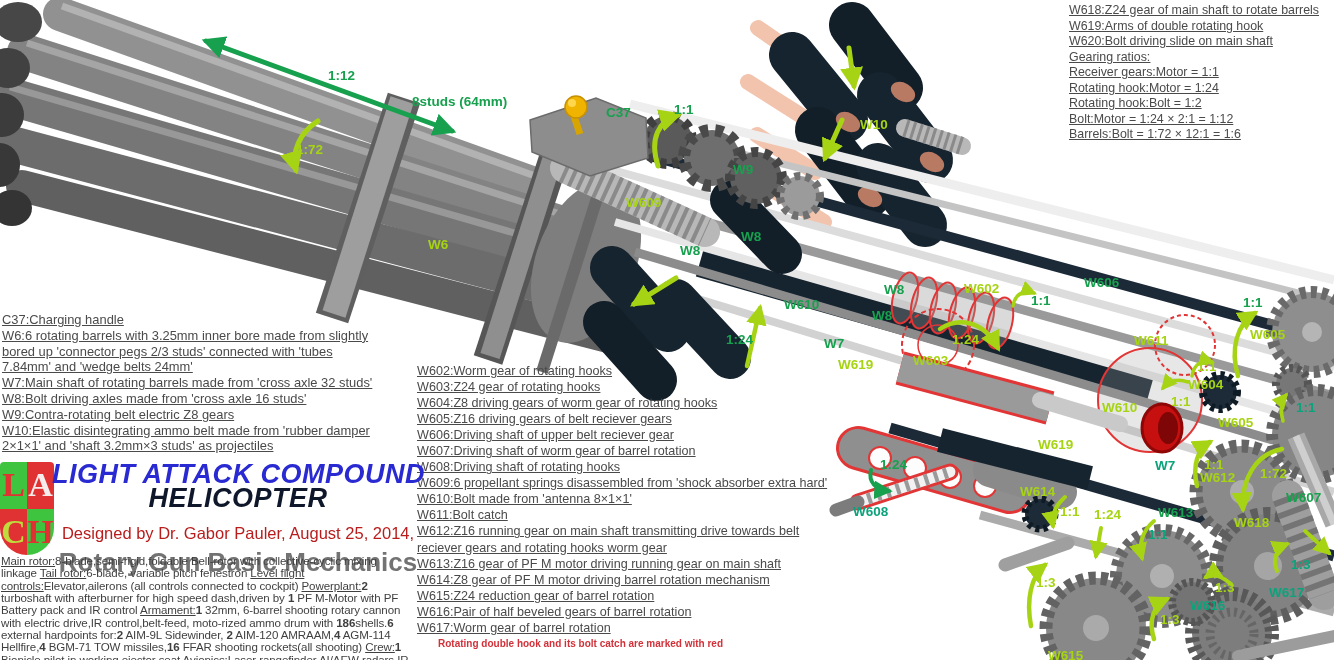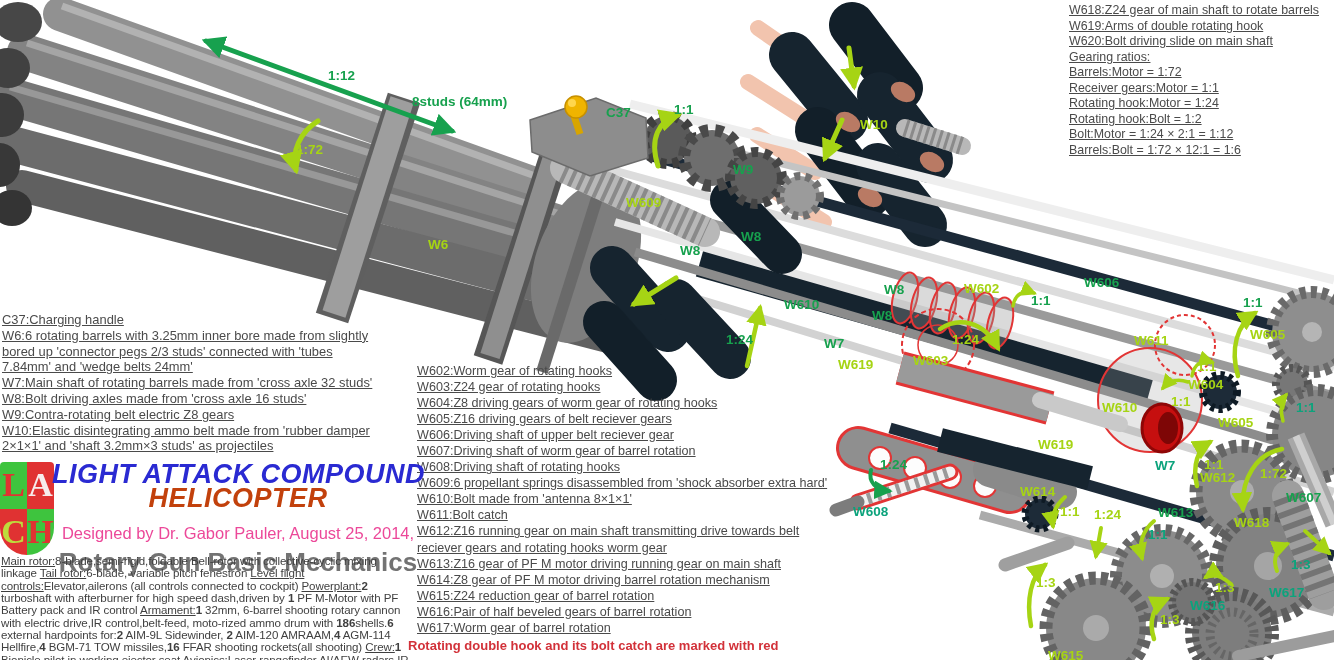--- a/index.html
+++ b/index.html
@@ -6,35 +6,35 @@
   #page{position:relative;width:1334px;height:660px;background:#fff;overflow:hidden;
         font-family:"Liberation Sans","DejaVu Sans",sans-serif;}
   #render-svg{position:absolute;left:0;top:0;z-index:1;}
   #render-labels{position:absolute;left:8px;top:0;width:1334px;height:660px;z-index:3;pointer-events:none;}
   .rlabel{position:absolute;font-weight:bold;font-size:13.5px;line-height:14px;white-space:nowrap;}
   .c-g{color:#17a14e}.c-l{color:#a6d414}.c-t{color:#0ca37c}
   .block{position:absolute;color:#4a4a4a;z-index:4;}
   #block-left{left:2px;top:312px;width:414px;font-size:12.9px;line-height:15.8px;}
   #block-center{left:417px;top:363px;width:420px;font-size:12.6px;line-height:16.05px;}
   #block-topright{left:1069px;top:3px;width:266px;font-size:12.4px;line-height:15.55px;}
-  #red-note{left:408px;top:638px;font-size:13px;font-weight:bold;color:#d23139;white-space:nowrap;}
+  #red-note{left:438px;top:638px;font-size:10px;font-weight:bold;color:#d23139;white-space:nowrap;}
   #specs{left:1px;top:555px;width:414px;font-size:11.55px;line-height:12.35px;color:#3f3f3f;letter-spacing:-0.1px;}
   .u{text-decoration:underline;}
   .b{font-weight:bold;}
   .tline{white-space:nowrap;text-decoration:underline;}
   #lach{position:absolute;left:0;top:462px;width:54px;height:93px;display:grid;
         grid-template-columns:1fr 1fr;grid-template-rows:1fr 1fr;
         border-radius:4px 4px 27px 27px;overflow:hidden;z-index:4;}
   .lach-cell{display:flex;align-items:center;justify-content:center;
         font-family:"Liberation Serif","DejaVu Serif",serif;font-weight:bold;font-size:34px;line-height:1;}
   .ttl{position:absolute;text-align:center;white-space:nowrap;z-index:4;}
   #title1{left:52px;top:459px;width:372px;font-size:27px;font-weight:bold;font-style:italic;letter-spacing:0.5px;}
   #title2{left:52px;top:483px;width:372px;font-size:27px;font-weight:bold;font-style:italic;letter-spacing:0.5px;}
   #subtitle{left:56px;top:503px;width:364px;font-size:26px;font-weight:bold;color:#737373;margin-top:44px;}
-  #byline1{left:56px;top:524px;width:364px;font-size:16.5px;color:#ec4899;}
+  #byline1{left:56px;top:524px;width:364px;font-size:16.5px;color:#b91c1c;}
   #byline2{left:56px;top:540px;width:364px;font-size:16.5px;color:#3c3c3c;}
 </style>
 </head>
 <body>
 
 <div id="page">
 
   <svg id="render-svg" width="1334" height="660" viewBox="0 0 1334 660">
     <defs>
       <marker id="ah-g" viewBox="0 0 10 10" refX="8" refY="5" markerWidth="4.6" markerHeight="4.6" orient="auto-start-reverse">
@@ -285,21 +285,20 @@
       <span class="rlabel c-l" style="left: 1152px; top: 613px;">1:3</span>
       <span class="rlabel c-l" style="left: 1040px; top: 609px; margin-top: 40px;">W615</span>
       <span class="rlabel c-l" style="left: 1028px; top: 576px;">1:3</span>
     </div>
 
   <div id="block-topright" class="block">
       <div class="tline"><span>W618:Z24 gear of main shaft to rotate barrels</span></div>
       <div class="tline"><span>W619:Arms of double rotating hook</span></div>
       <div class="tline"><span>W620:Bolt driving slide on main shaft</span></div>
       <div class="tline"><span class="u">Gearing ratios:</span></div>
-      <div class="tline"><span>Barrels:Motor = 1:72</span></div>
       <div class="tline"><span>Receiver gears:Motor = 1:1</span></div>
       <div class="tline"><span>Rotating hook:Motor = 1:24</span></div>
       <div class="tline"><span>Rotating hook:Bolt = 1:2</span></div>
       <div class="tline"><span>Bolt:Motor = 1:24 × 2:1 = 1:12</span></div>
       <div class="tline"><span>Barrels:Bolt = 1:72 × 12:1 = 1:6</span></div>
     </div>
 
   <div id="block-left" class="block">
       <div class="tline">C37:Charging handle</div>
       <div class="tline">W6:6 rotating barrels with 3.25mm inner bore made from slightly</div>
@@ -334,18 +333,18 @@
 
   <div id="red-note" class="block" style="color: rgb(210, 49, 57);">Rotating double hook and its bolt catch are marked with red</div>
 
   <div id="lach">
       <div class="lach-cell" style="background: rgb(62, 196, 62); color: rgb(224, 50, 50);">L</div>
       <div class="lach-cell" style="background: rgb(224, 50, 50); color: rgb(247, 236, 236);">A</div>
       <div class="lach-cell" style="background: rgb(224, 50, 50); color: rgb(190, 220, 60);">C</div>
       <div class="lach-cell" style="background: rgb(62, 196, 62); color: rgb(224, 50, 50);">H</div>
     </div>
   <div id="title1" class="ttl" style="color: rgb(42, 42, 210);">LIGHT ATTACK COMPOUND</div>
-  <div id="title2" class="ttl" style="color: #c2410c;">HELICOPTER</div>
+  <div id="title2" class="ttl" style="color: #0f172a;">HELICOPTER</div>
   <div id="subtitle" class="ttl">Rotary Gun Basic Mechanics</div>
   <div id="byline1" class="ttl">Designed by Dr. Gabor Pauler, August 25, 2014,</div>
 
   <div id="specs" class="block"><span class="u">Main rotor:</span><span>8-blade,semi-rigid,foldable Bell-rotor with collective-cyclic mixing linkage </span><span class="u">Tail rotor:</span><span>6-blade, variable pitch fenestron </span><span class="u">Level flight controls:</span><span>Elevator,ailerons (all controls connected to cockpit) </span><span class="u">Powerplant:</span><span class="b">2</span><span> turboshaft with afterburner for high speed dash,driven by </span><span class="b">1</span><span> PF M-Motor with PF Battery pack and IR control </span><span class="u">Armament:</span><span class="b">1</span><span> 32mm, 6-barrel shooting rotary cannon with electric drive,IR control,belt-feed, moto-rized ammo drum with </span><span class="b">186</span><span>shells.</span><span class="b">6</span><span> external hardpoints for:</span><span class="b">2</span><span> AIM-9L Sidewinder, </span><span class="b">2</span><span> AIM-120 AMRAAM,</span><span class="b">4</span><span> AGM-114 Hellfire,</span><span class="b">4</span><span> BGM-71 TOW missiles,</span><span class="b">16</span><span> FFAR shooting rockets(all shooting) </span><span class="u">Crew:</span><span class="b">1</span><span> Bionicle pilot in working ejector seat </span><span class="u">Avionics:</span><span>Laser rangefinder,AI/AEW radars,IR camera dome,</span></div>
 </div>
 
 </body></html>

